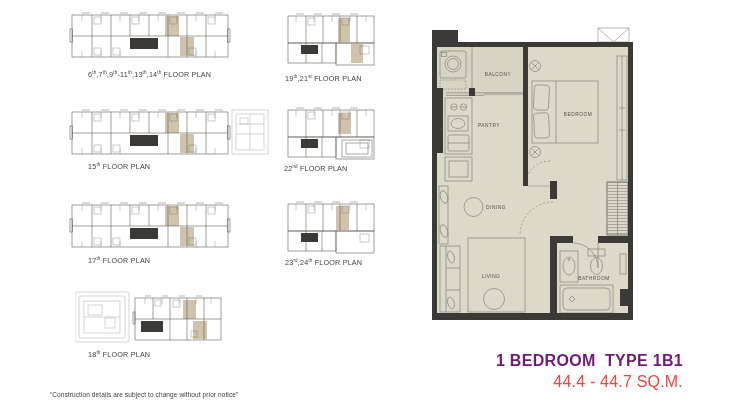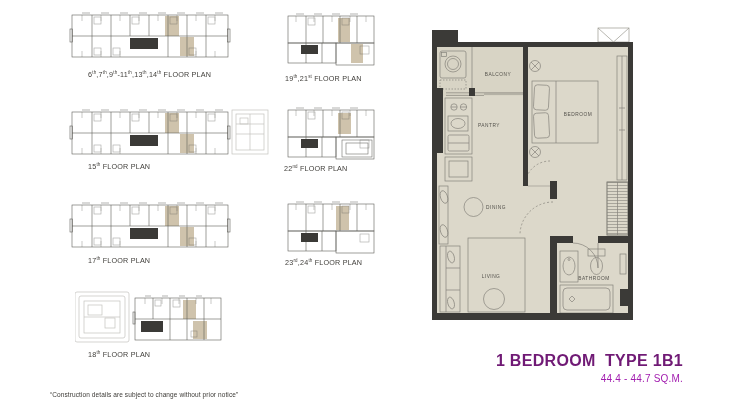--- a/index.html
+++ b/index.html
@@ -5,21 +5,21 @@
   html,body{margin:0;padding:0;background:#fff;}
   .page{position:relative;width:745px;height:415px;background:#ffffff;overflow:hidden;
         font-family:"Liberation Sans",sans-serif;color:#3e3c38;}
   .thumb{position:absolute;}
   .thumb svg{display:block;}
   .thumb-label{position:absolute;font-size:7.2px;letter-spacing:0.2px;color:#3f3d39;white-space:nowrap;}
   .thumb-label sup{font-size:62%;line-height:0;vertical-align:super;}
   .unit-plan{position:absolute;left:432px;top:16px;width:216px;height:328px;}
   .unit-info{position:absolute;right:62px;top:352px;text-align:right;}
   .unit-title{font-size:16px;font-weight:700;color:#701a75;letter-spacing:0.3px;white-space:pre;}
-  .unit-area{font-size:10px;color:#a21caf;margin-top:3px;letter-spacing:0.2px;}
+  .unit-area{font-size:16px;color:#ef4444;margin-top:3px;letter-spacing:0.2px;}
   .footnote{position:absolute;left:50px;top:391px;font-size:6.5px;color:#3c3a36;letter-spacing:0.1px;}
 </style>
 </head>
 <body>
 
 <div class="page">
 
   <svg width="0" height="0" style="position:absolute">
     <defs>
       <g id="gSlabWide" stroke="#5f5e59" stroke-width="0.6" fill="none">

